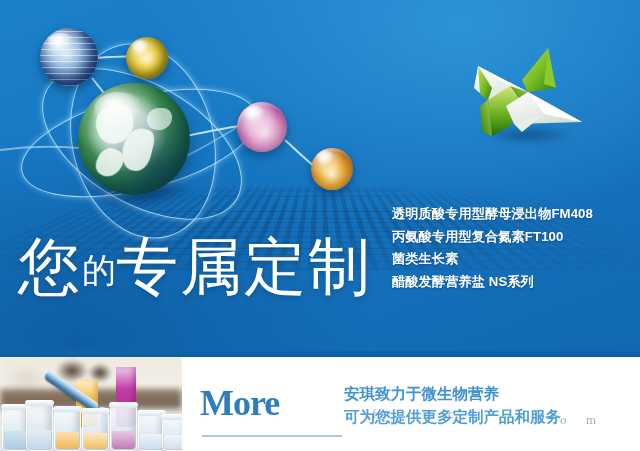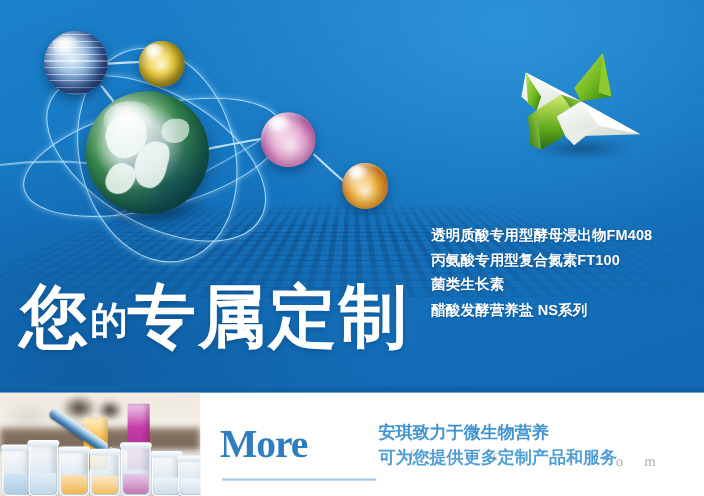--- a/index.html
+++ b/index.html
@@ -125,22 +125,22 @@
     position:absolute;left:392px;top:203px;width:266px;
   }
   .product-line{
     color:#ffffff;font-weight:bold;font-size:13.2px;line-height:22.6px;
     letter-spacing:.1px;white-space:nowrap;
     text-shadow:0 1px 2px rgba(8,48,90,.45);
   }
 
   
   .headline{
-    position:absolute;left:18px;top:254px;
-    color:#ffffff;font-weight:bold;white-space:nowrap;
+    position:absolute;left:18px;top:232px;
+    color:#ffffff;font-weight:normal;white-space:nowrap;
     font-size:62px;line-height:70px;letter-spacing:2px;
     text-shadow:0 2px 5px rgba(8,45,88,.35);
   }
   .headline .small{font-size:34px;letter-spacing:0;vertical-align:6px;}
 
   
   .bottom{
     position:absolute;left:0;top:357px;width:640px;height:94px;background:#ffffff;overflow:hidden;
   }
 

